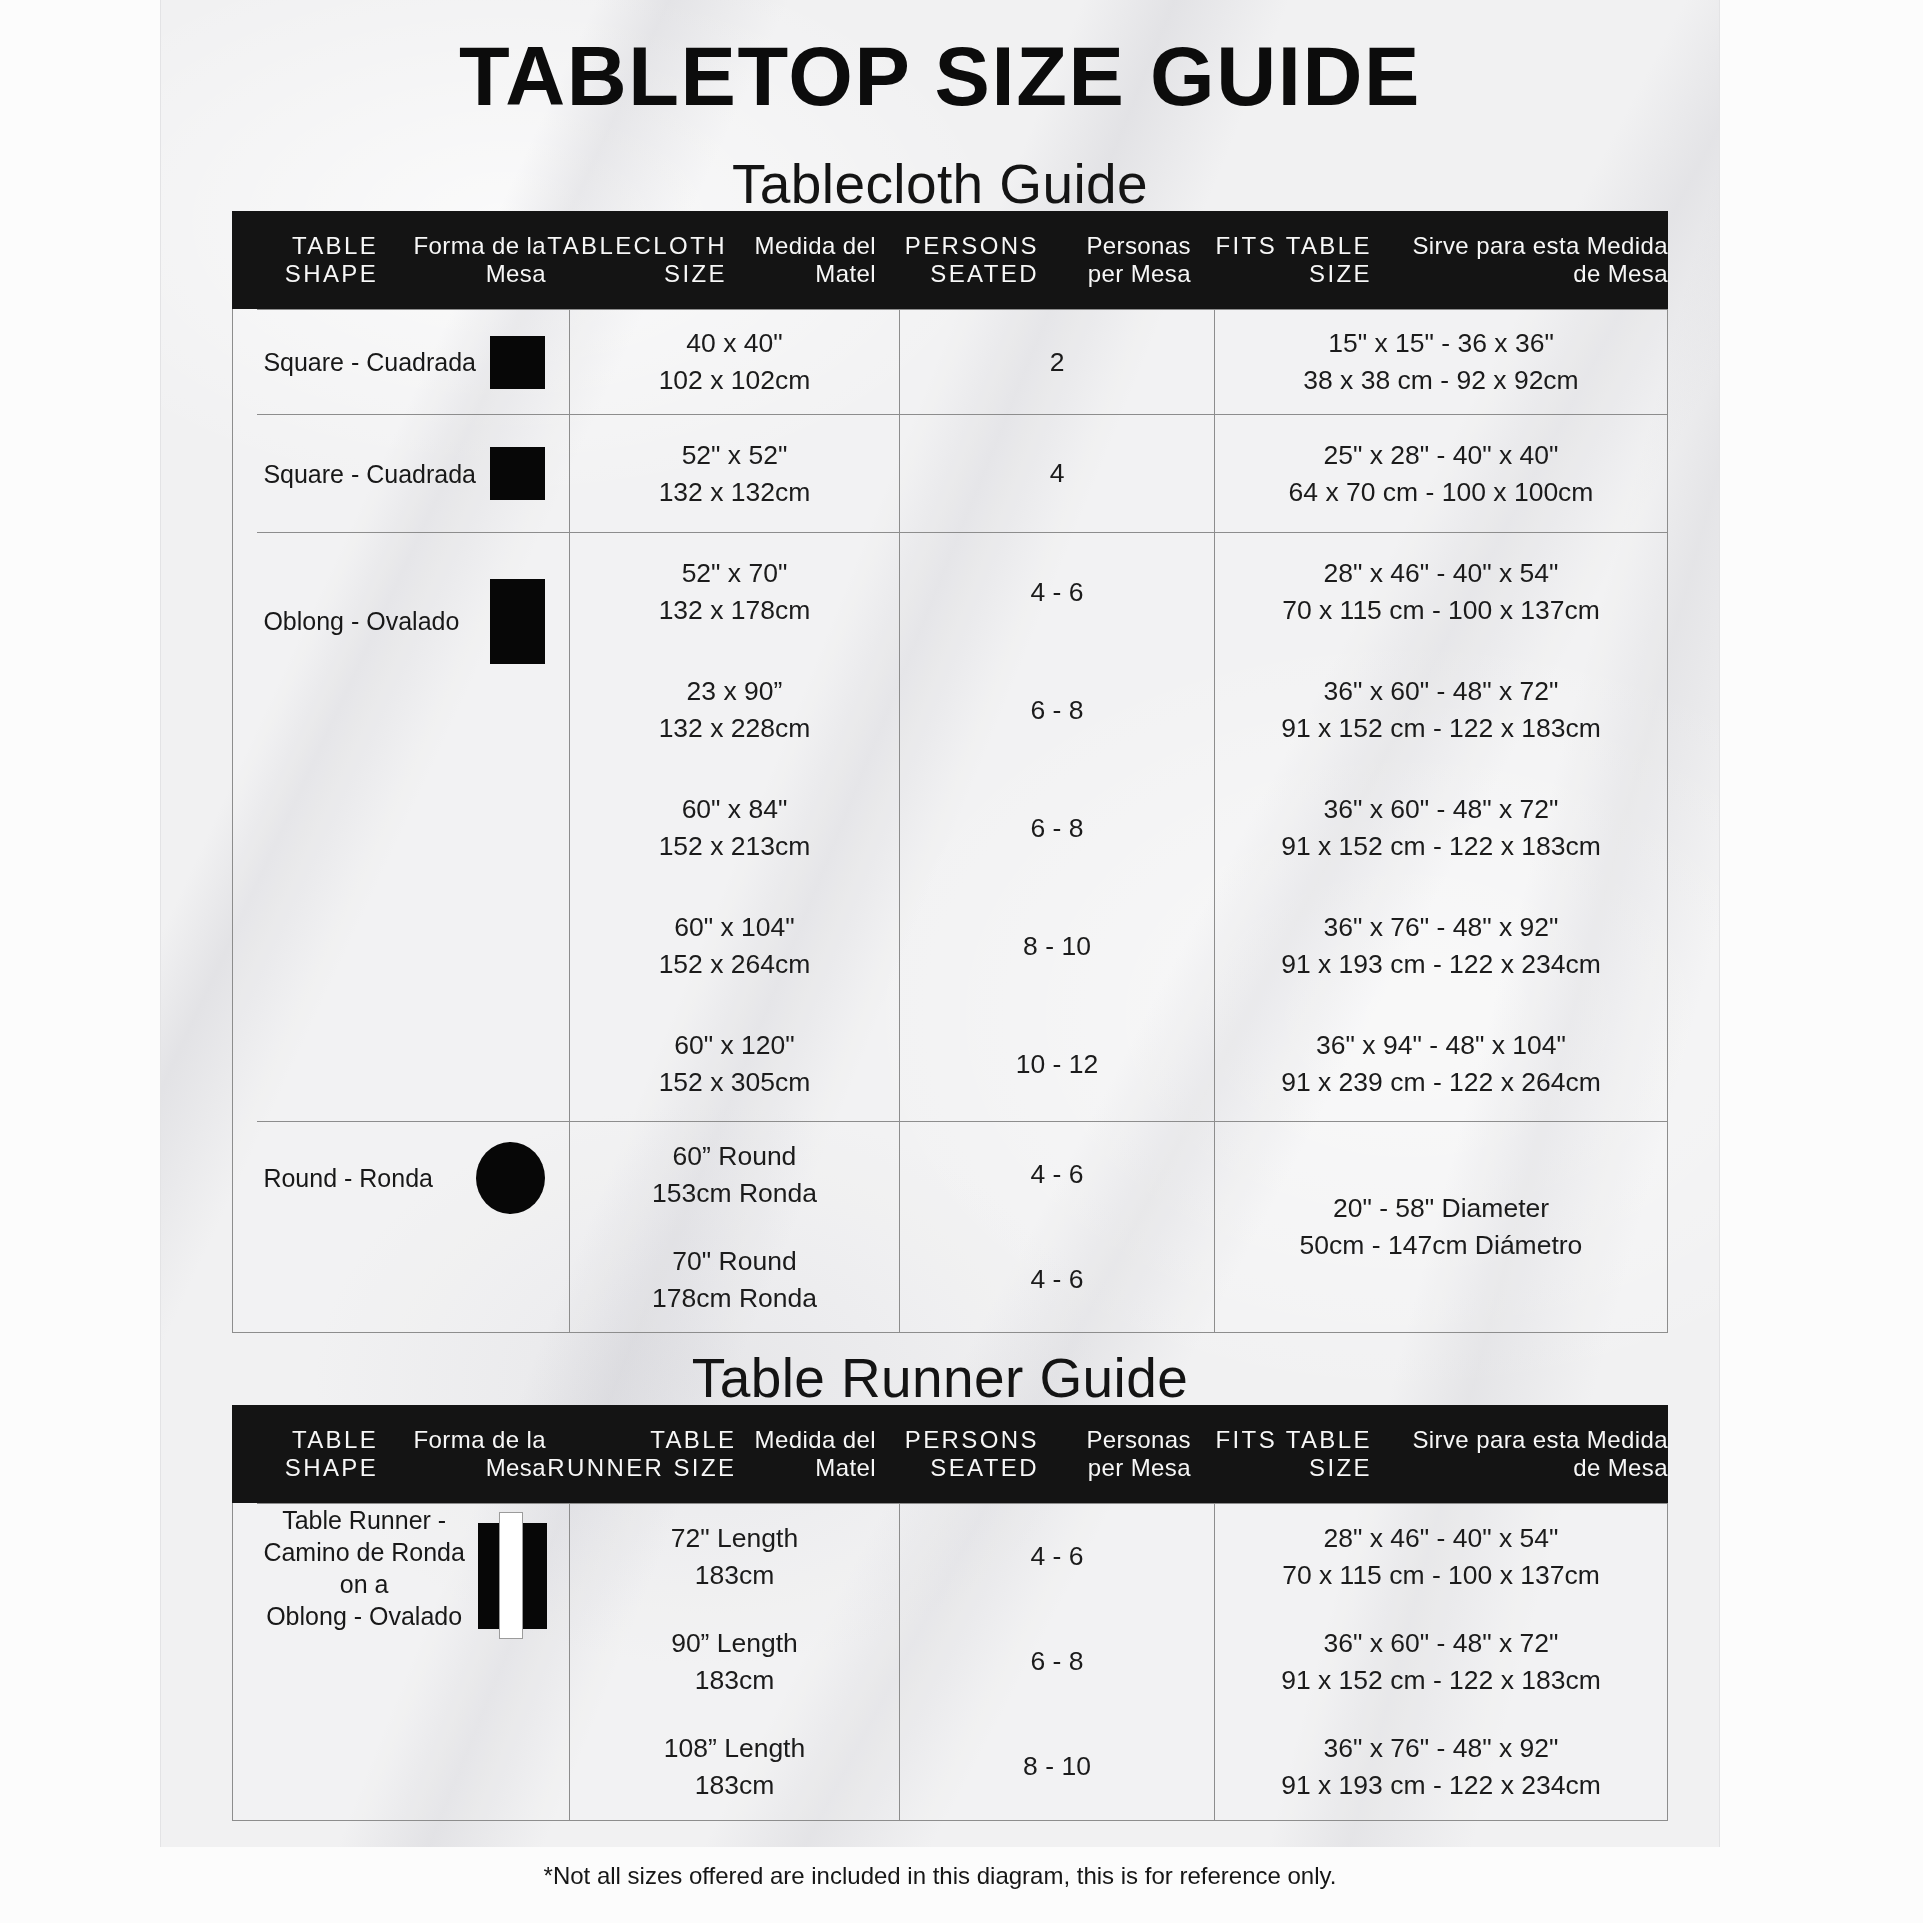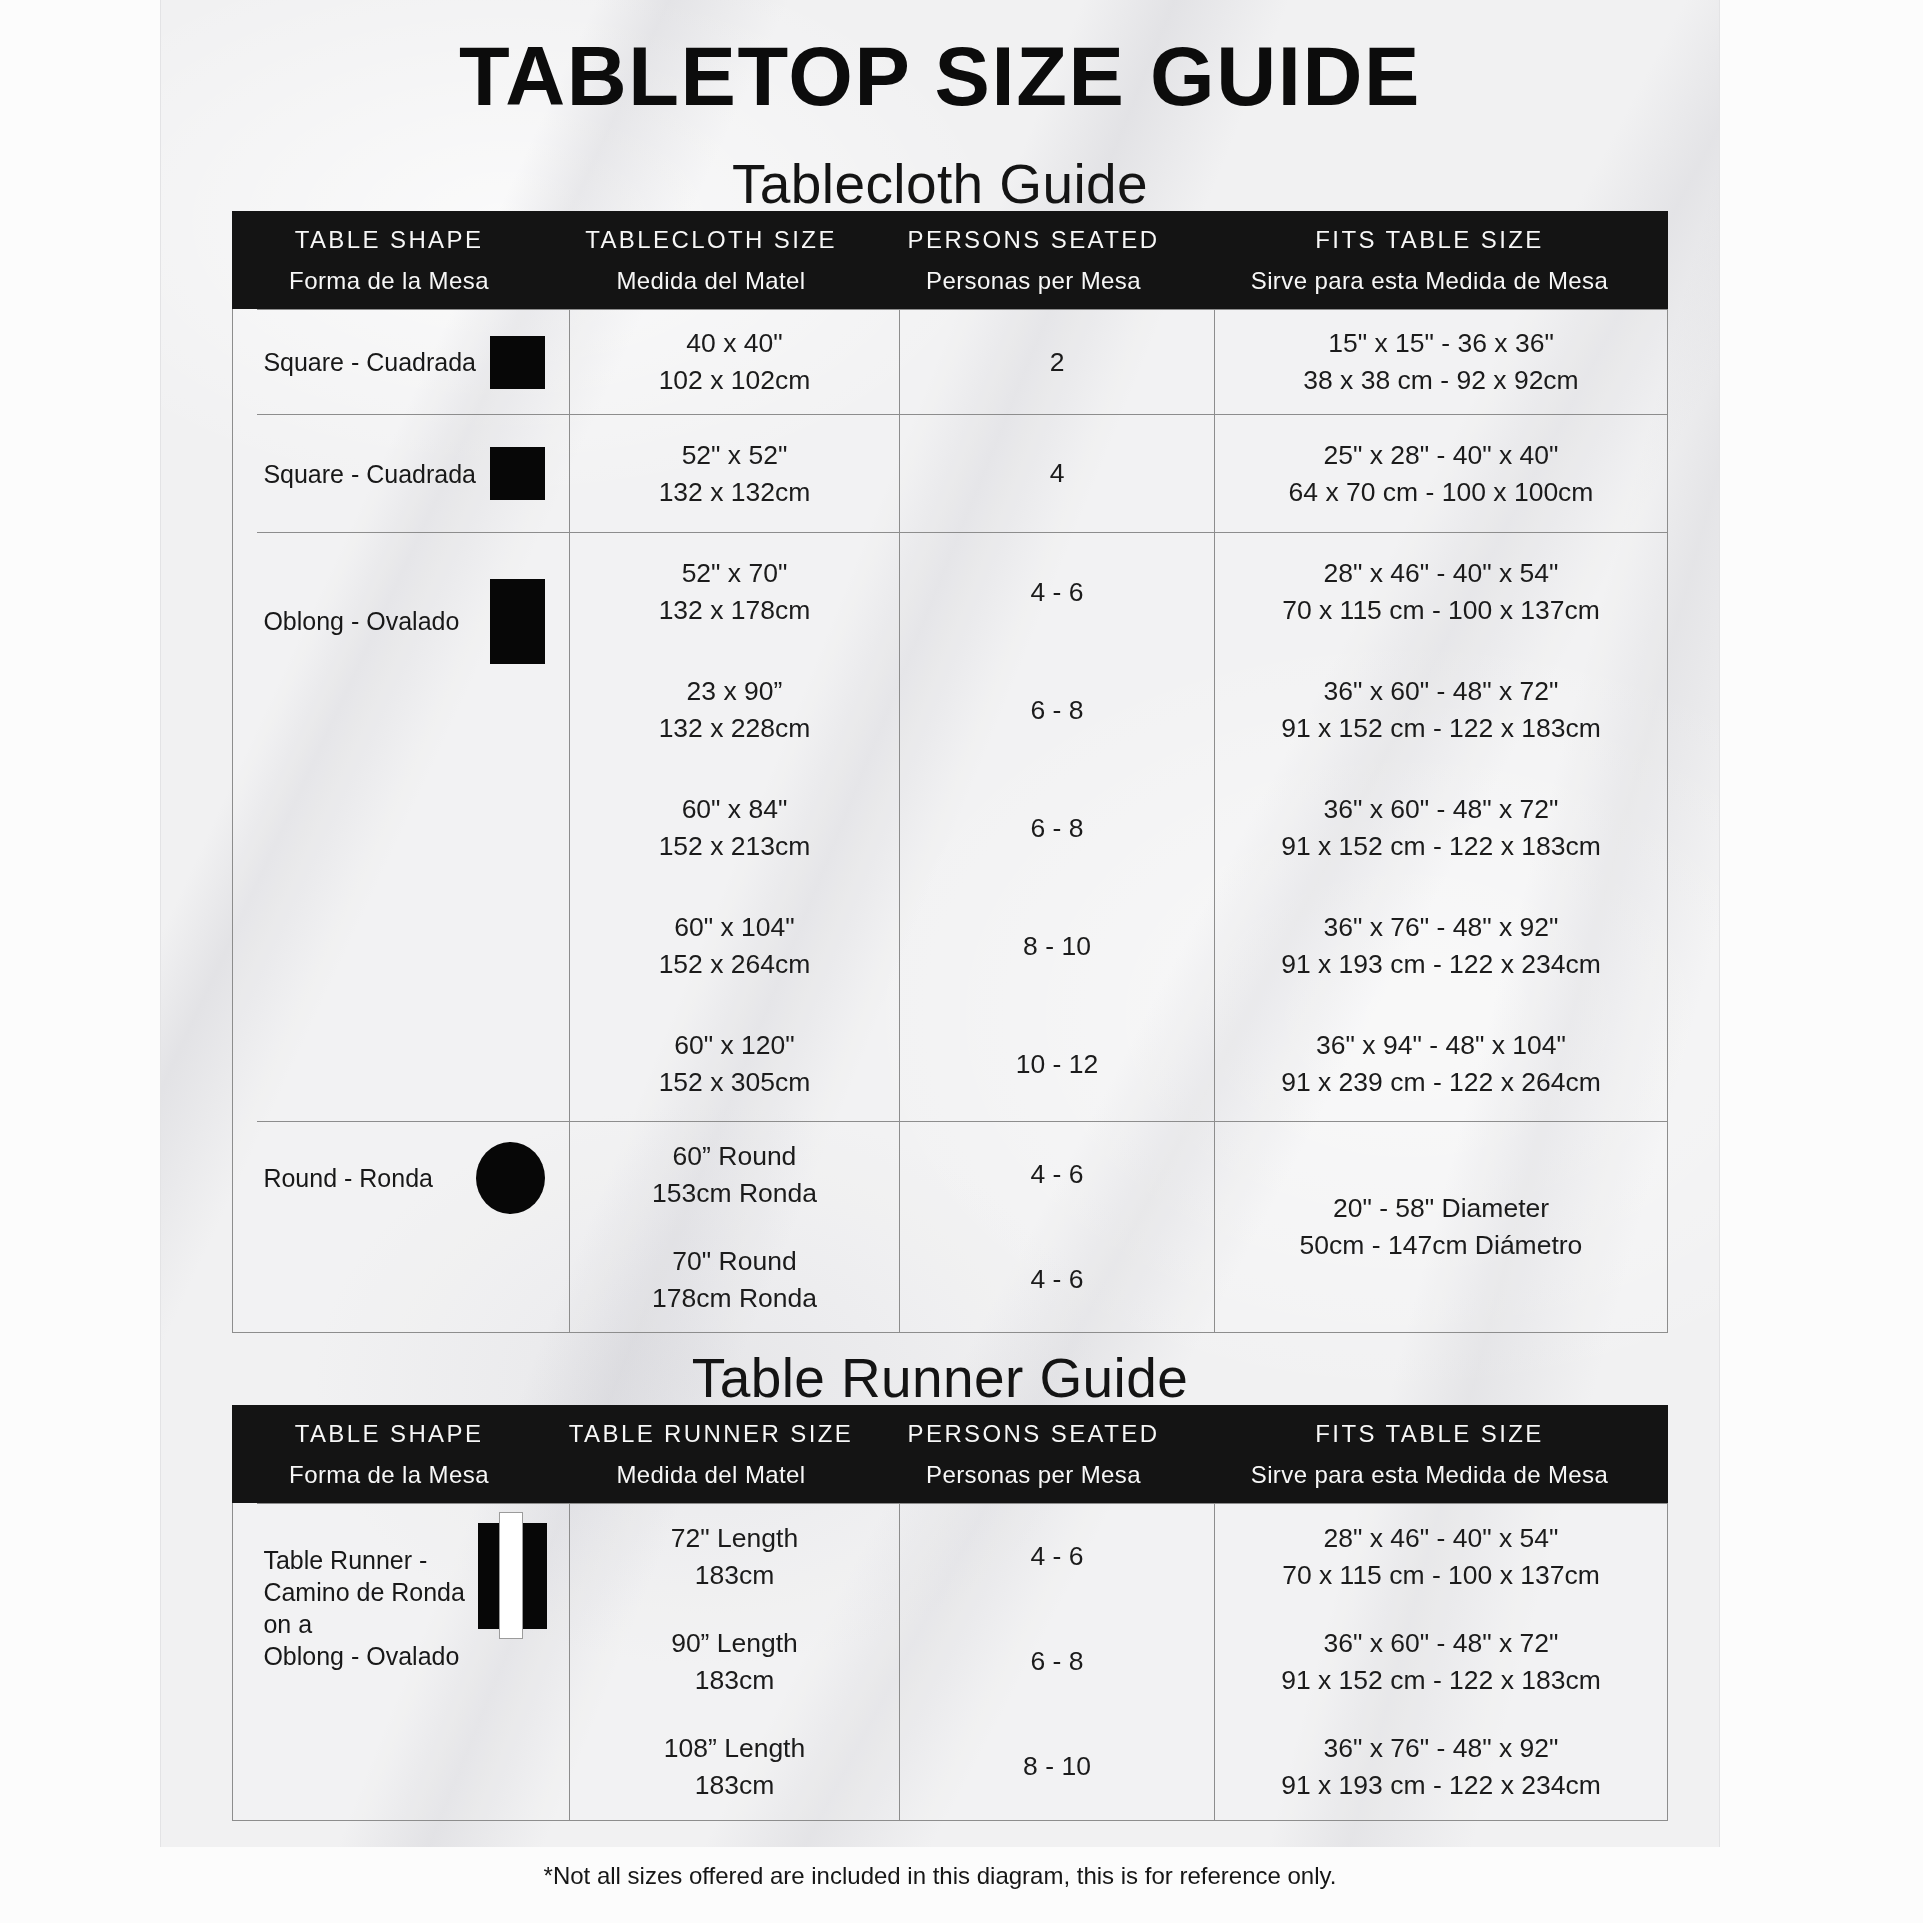--- a/index.html
+++ b/index.html
@@ -41,42 +41,42 @@
     font-size:24px;color:#161616;
   }
   
   .tbl{position:absolute;left:71px;width:1436px;}
   .t1{top:211px;}
   .t2{top:1405px;}
   .thead{
     display:grid;grid-template-columns:314px 330px 315px 1fr;
     background:#141414;height:98px;align-items:center;
   }
-  .th{display:flex;flex-direction:column;align-items:center;justify-content:center;gap:13px;color:#f7f7f7;}
+  .th{display:flex;align-items:center;justify-content:center;gap:13px;color:#f7f7f7;text-align:right;}
   .th .en{font-size:24px;letter-spacing:2.4px;}
   .th .es{font-size:24px;letter-spacing:0.4px;}
   .tbody{border:1.6px solid #8d8d8d;border-top:none;box-sizing:border-box;background:rgba(255,255,255,0.12);padding-left:24px;}
   .trow{display:grid;grid-template-columns:312px 330px 315px 1fr;border-top:1.6px solid #8d8d8d;}
   .cell{border-left:1.6px solid #8d8d8d;display:flex;flex-direction:column;box-sizing:border-box;}
   .cell.first{border-left:none;}
   .r-sq1{height:104px;}
   .r-sq2{height:117px;}
   .r-obl{height:588px;}
   .r-rnd{height:210px;}
   .r-run{height:316px;}
   
   .shape-cell{justify-content:flex-start;}
   .shape-inner{display:flex;align-items:center;justify-content:space-between;width:100%;box-sizing:border-box;padding:0 24px 0 6.4px;}
   .si-130{height:104px;} .si-146{height:117px;} .si-220{height:176px;} .si-140{height:112px;}
   .shape-label{font-size:25px;color:#181818;line-height:32px;}
   .icon-square{width:55px;height:53px;background:#070707;}
   .icon-oblong{width:55px;height:85px;background:#070707;}
   .icon-round{width:69px;height:72px;background:#070707;border-radius:50%;}
   .runner-inner{display:flex;align-items:flex-start;justify-content:space-between;width:100%;box-sizing:border-box;padding:0 22.5px 0 6.4px;}
-  .runner-label{font-size:25px;line-height:32px;margin-top:40px;}
+  .runner-label{font-size:25px;line-height:32px;text-align:center;}
   .icon-runner{position:relative;width:69px;height:128px;margin-top:8px;}
   .icon-runner .black{position:absolute;left:0;top:11.2px;width:69px;height:106px;background:#070707;}
   .icon-runner .stripe{position:absolute;left:21px;top:0;width:22.5px;height:125px;background:#ffffff;border:1.6px solid #9b9b9b;}
   
   .entry{display:flex;flex-direction:column;align-items:center;justify-content:center;text-align:center;}
   .e-147{height:118px;} .e-131{height:105px;} .e-130{height:104px;} .e-146{height:117px;} .e-132{height:105px;}
   .line{font-size:26.5px;line-height:37px;color:#1b1b1b;white-space:nowrap;}
   .persons{font-size:26.5px;color:#1b1b1b;}
   .fits-merged{height:210px;display:flex;flex-direction:column;align-items:center;justify-content:center;text-align:center;}
 </style>

